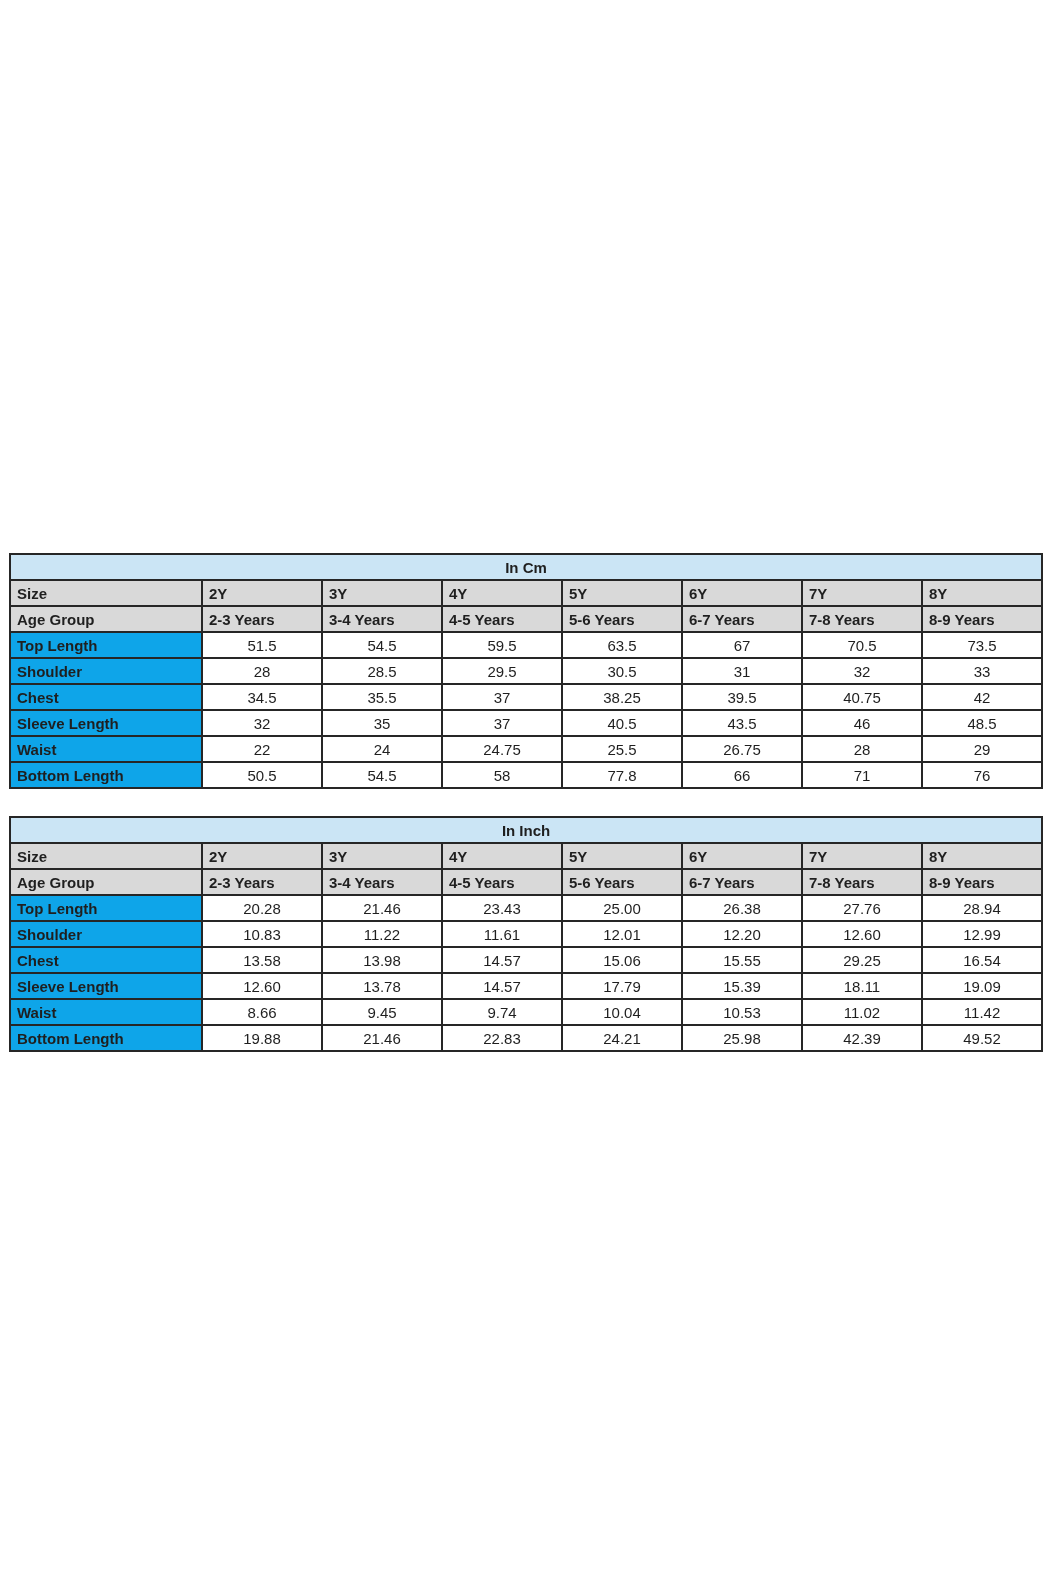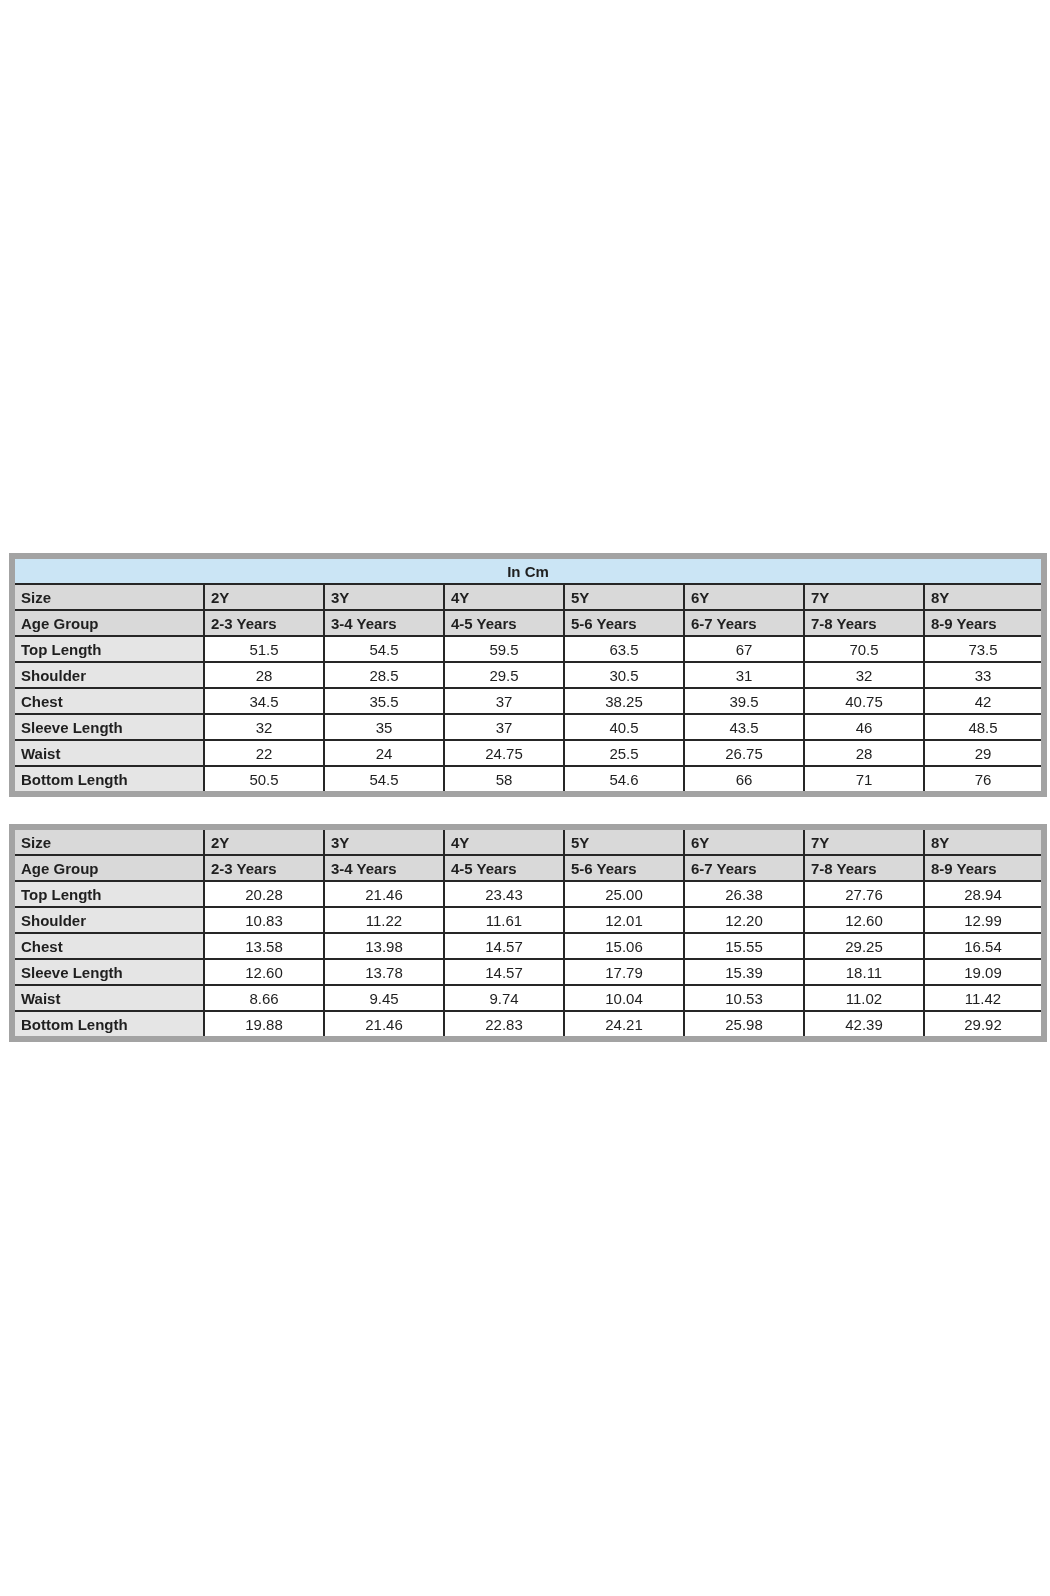--- a/index.html
+++ b/index.html
@@ -17,21 +17,21 @@
   .sheet {
     position: absolute;
     left: 9px;
     top: 553px;
     width: 1032px;
   }
   table.size-table {
     border-collapse: collapse;
     table-layout: fixed;
     width: 1032px;
-    border: 6px solid #a3a3a3;
+    border: 2px solid #a3a3a3;
   }
   table.size-table + table.size-table {
     margin-top: 27px;
   }
   table.size-table th,
   table.size-table td {
     border: 2px solid #262626;
     height: 24px;
     padding: 0 6px;
     font-size: 15px;
@@ -43,21 +43,21 @@
     background: #cbe5f5;
     font-weight: bold;
     text-align: center;
   }
   tr.hdr-row th {
     background: #d9d9d9;
     font-weight: bold;
     text-align: left;
   }
   th.measure-label {
-    background: #e5e5e5;
+    background: #0ea5e9;
     font-weight: bold;
     text-align: left;
     padding-left: 10px;
   }
   td.value-cell {
     background: #ffffff;
     font-weight: normal;
     text-align: center;
   }
 </style>
@@ -148,40 +148,43 @@
           <td class="value-cell">25.5</td>
           <td class="value-cell">26.75</td>
           <td class="value-cell">28</td>
           <td class="value-cell">29</td>
         </tr>
         <tr>
           <th class="measure-label">Bottom Length</th>
           <td class="value-cell">50.5</td>
           <td class="value-cell">54.5</td>
           <td class="value-cell">58</td>
-          <td class="value-cell">54.6</td>
+          <td class="value-cell">77.8</td>
           <td class="value-cell">66</td>
           <td class="value-cell">71</td>
           <td class="value-cell">76</td>
         </tr>
       </tbody>
     </table>
 
   <table class="size-table">
     <colgroup>
       <col style="width:192px">
       <col style="width:120px">
         <col style="width:120px">
         <col style="width:120px">
       <col style="width:120px">
         <col style="width:120px">
         <col style="width:120px">
       <col style="width:120px">
     </colgroup>
   <tbody>
+        <tr>
+          <th class="title-cell" colspan="8">In Inch</th>
+        </tr>
         <tr class="hdr-row">
           <th>Size</th>
           <th>2Y</th>
           <th>3Y</th>
           <th>4Y</th>
           <th>5Y</th>
           <th>6Y</th>
           <th>7Y</th>
           <th>8Y</th>
         </tr>
@@ -246,17 +249,17 @@
           <td class="value-cell">11.42</td>
         </tr>
         <tr>
           <th class="measure-label">Bottom Length</th>
           <td class="value-cell">19.88</td>
           <td class="value-cell">21.46</td>
           <td class="value-cell">22.83</td>
           <td class="value-cell">24.21</td>
           <td class="value-cell">25.98</td>
           <td class="value-cell">42.39</td>
-          <td class="value-cell">29.92</td>
+          <td class="value-cell">49.52</td>
         </tr>
       </tbody>
     </table>
 </div>
 
 </body></html>

